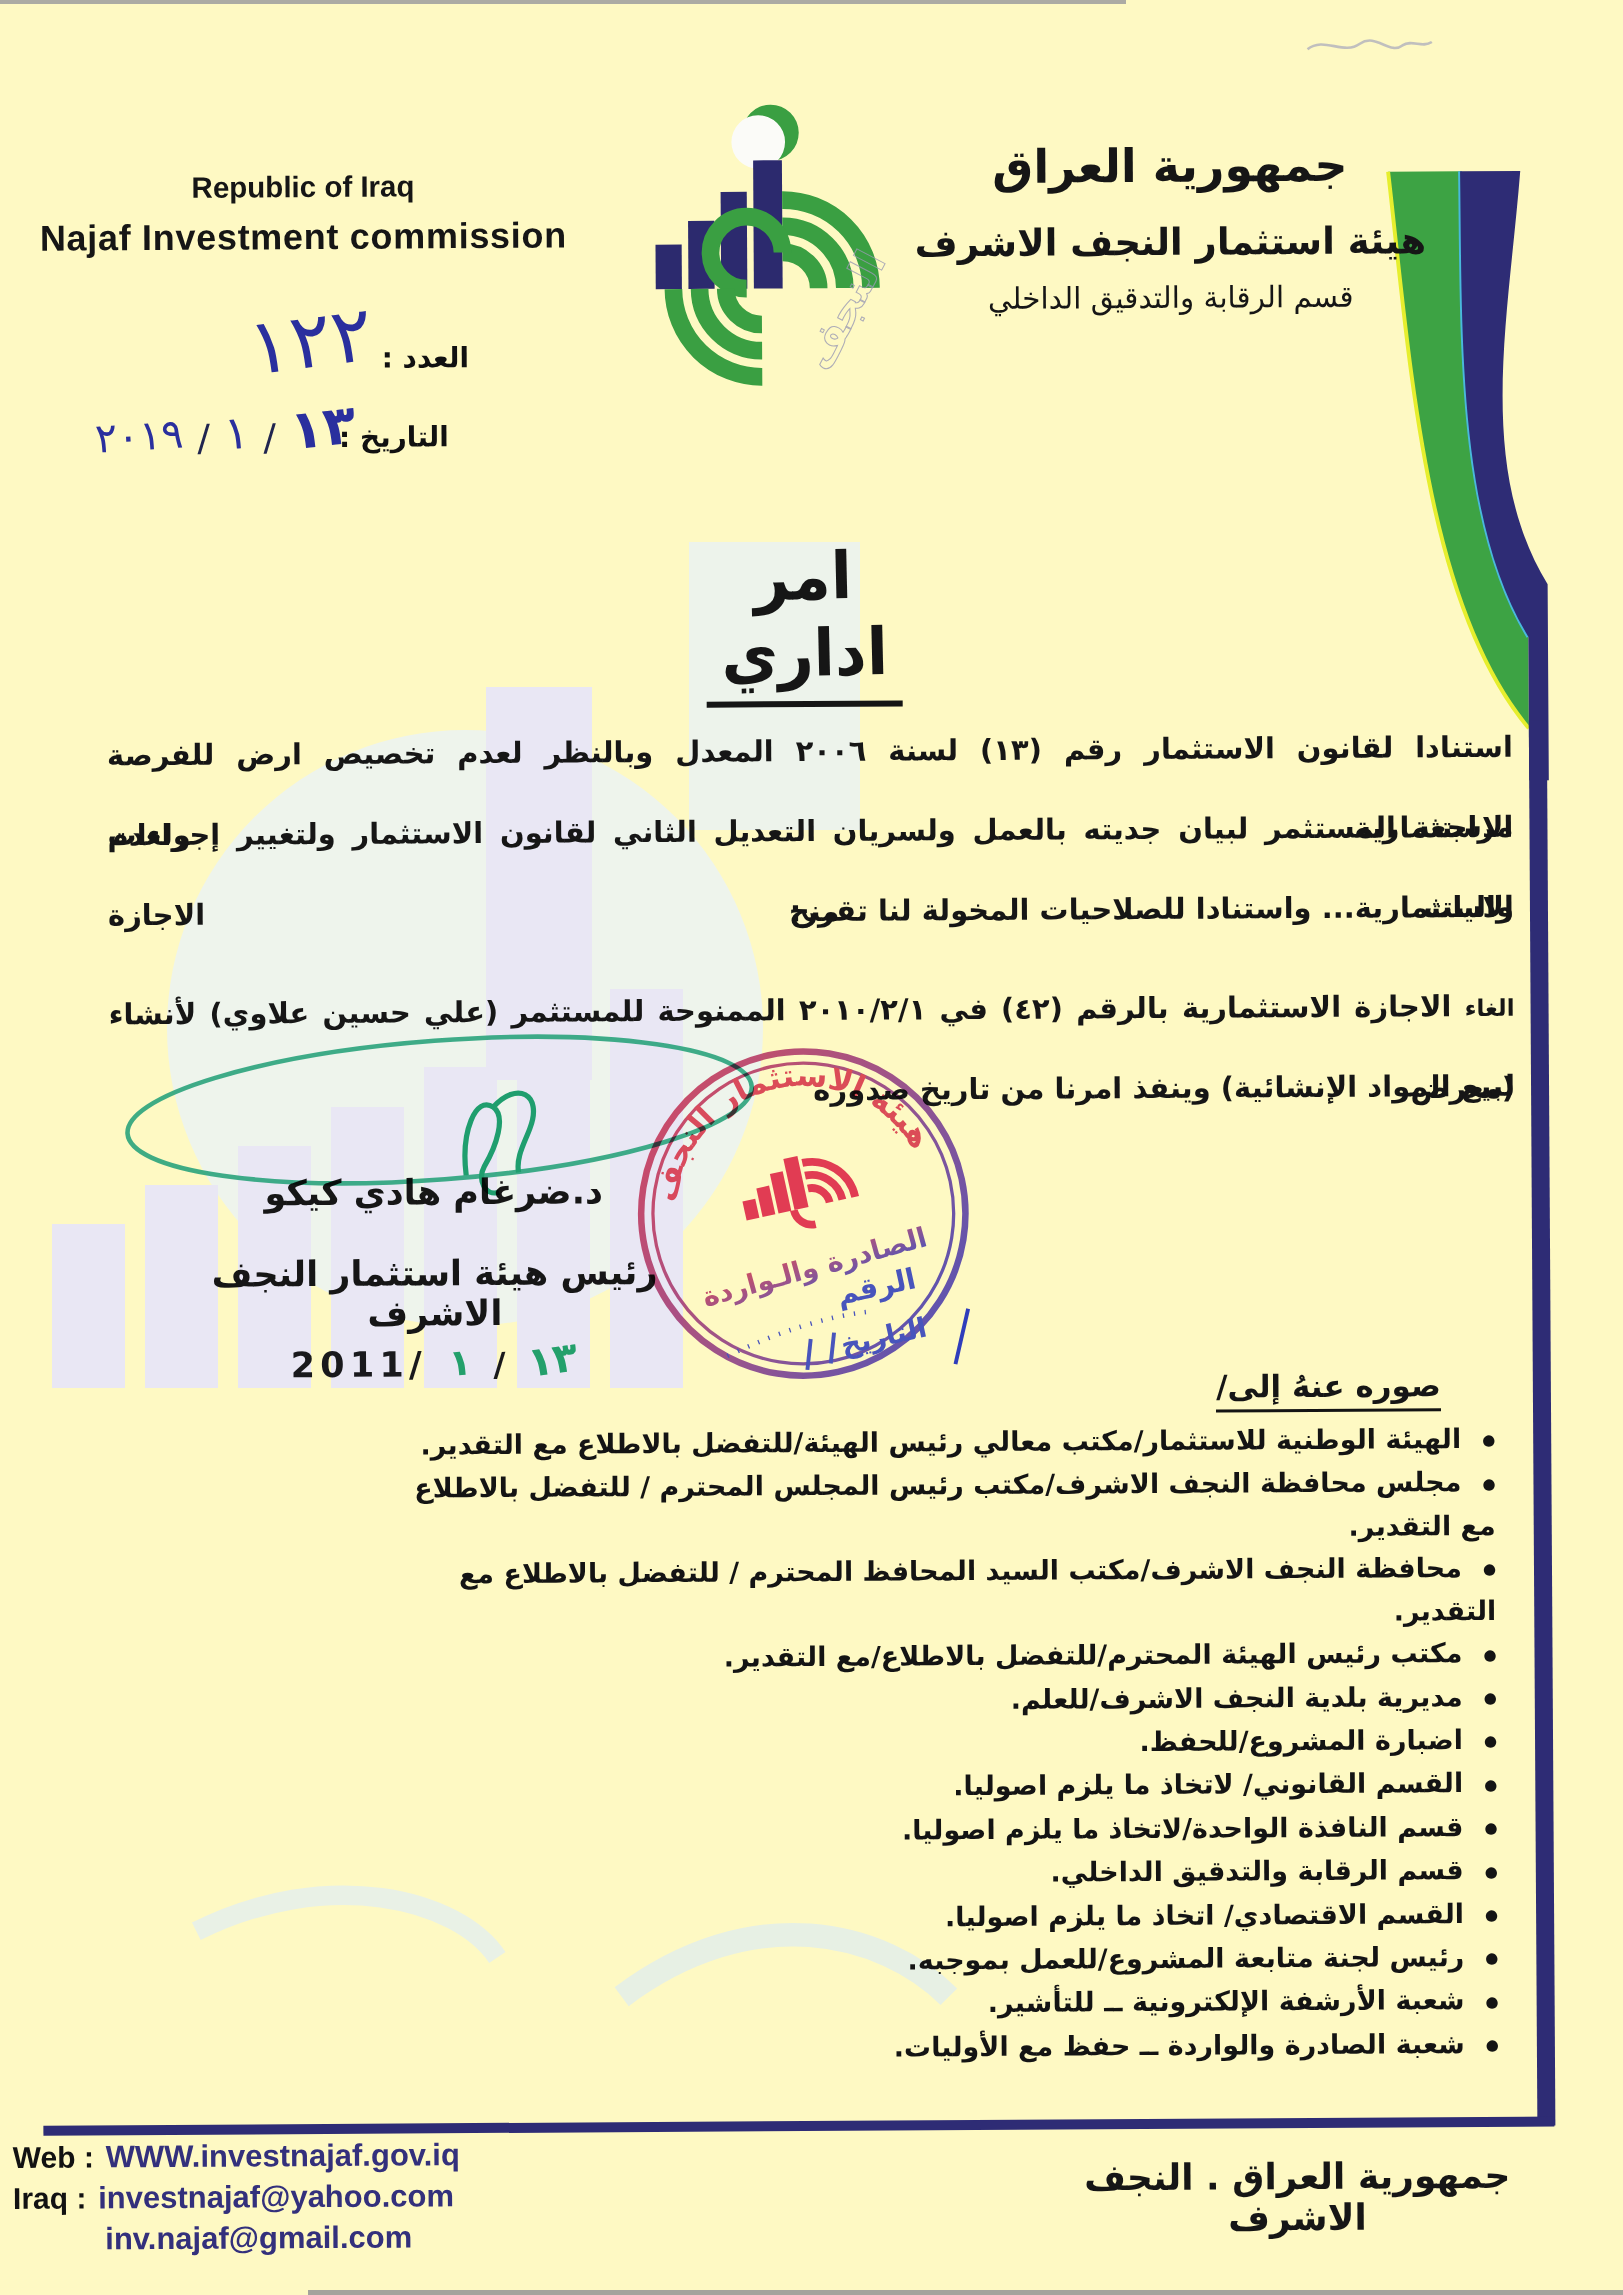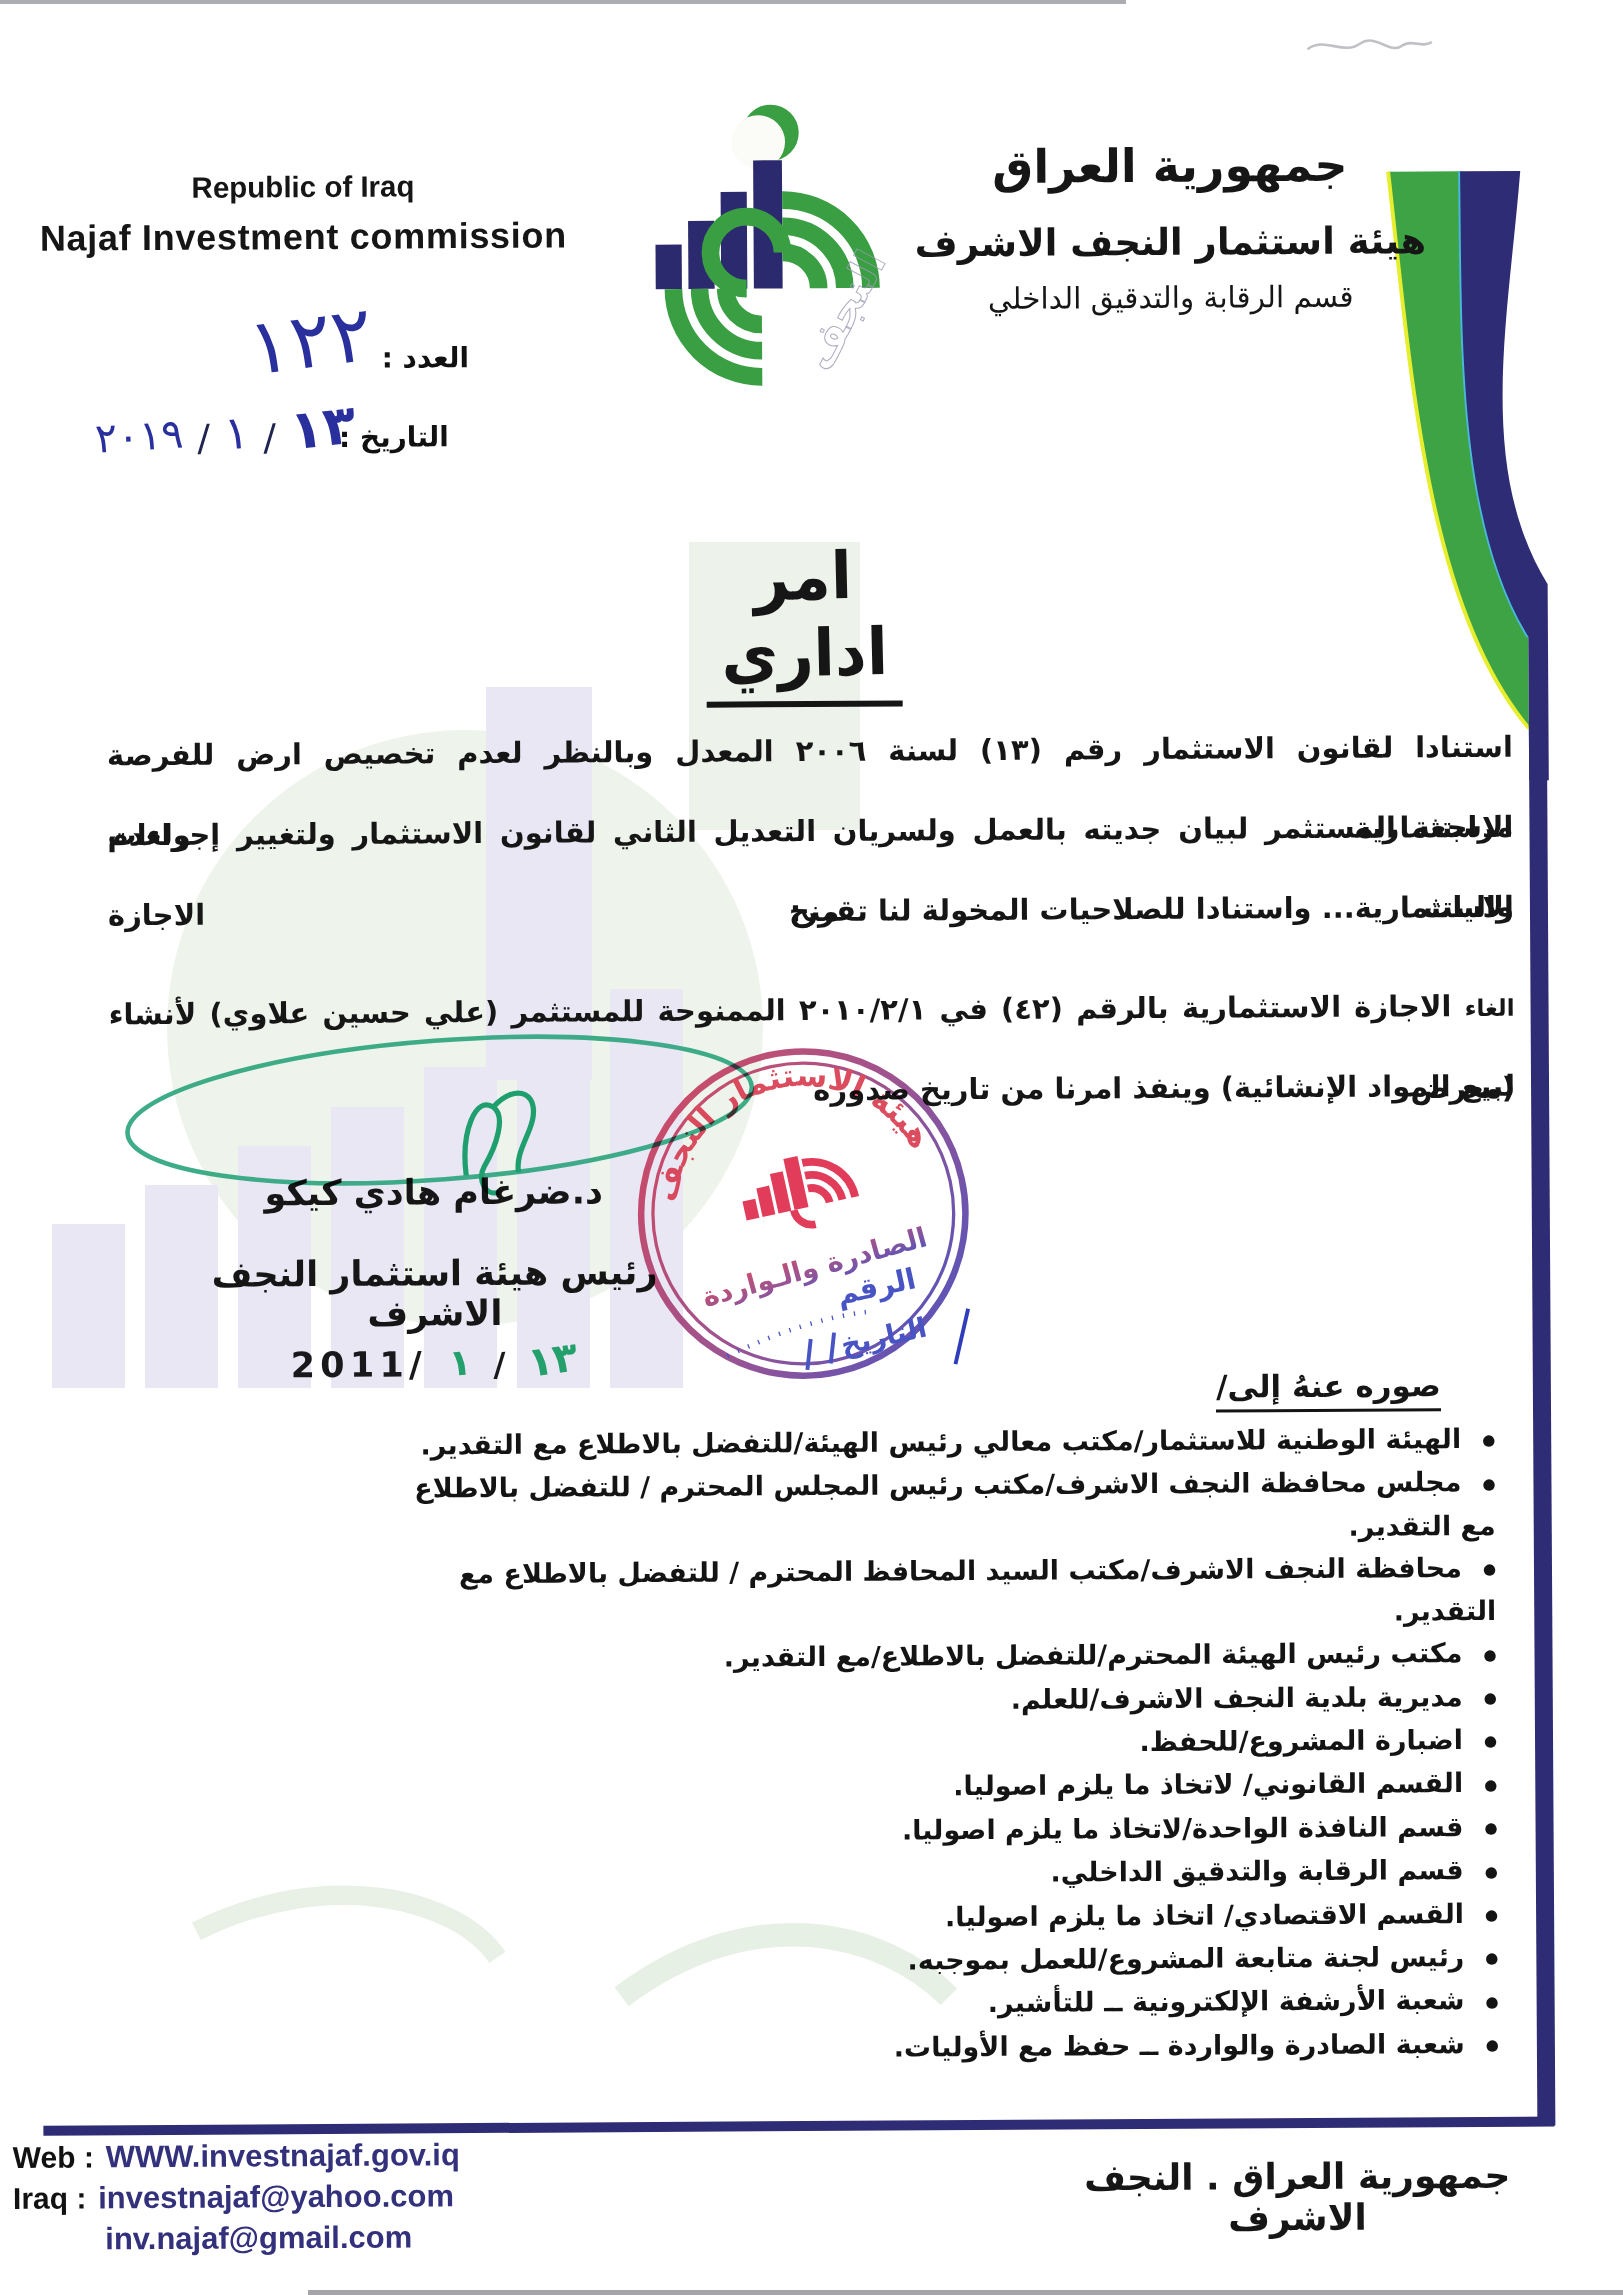--- a/index.html
+++ b/index.html
@@ -1,17 +1,17 @@
 <!DOCTYPE html>
 <html lang="ar" style="font-size:10.5px"><head>
 <meta charset="utf-8">
 <style>
   html,body{margin:0;padding:0;background:#d8d8d8;}
   .page{
-    position:relative;width:1623px;height:2295px;background:#ffffff;
+    position:relative;width:1623px;height:2295px;background:#fef9c3;
     overflow:hidden;font-family:"DejaVu Sans",sans-serif;color:#161616;
   }
   .abs{position:absolute;}
   
   .edge-top{left:0;top:0;width:1126px;height:3.9px;background:#90909a;opacity:.75;}
   .edge-bottom{left:308px;bottom:0;width:1316px;height:5.2px;background:#8d8d93;opacity:.8;}
   
   .wm{opacity:1;}
   .wm-circle{left:167px;top:730px;width:596px;height:596px;border-radius:50%;background:#eef4ec;}
   .wm-bar{background:#e9e7f4;width:73px;bottom:907px;}

